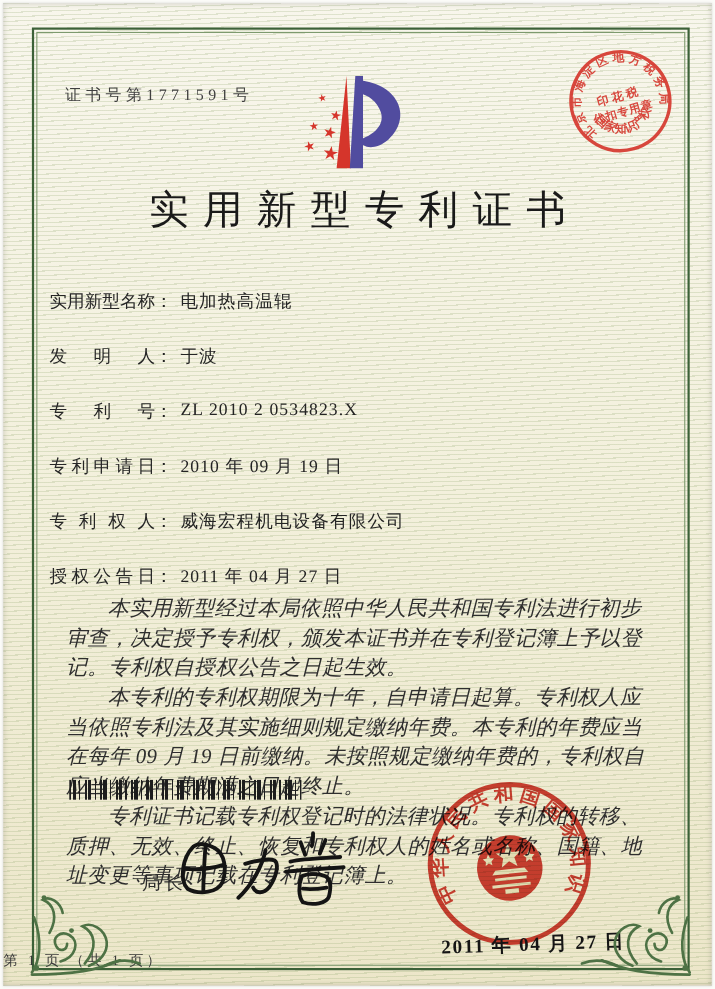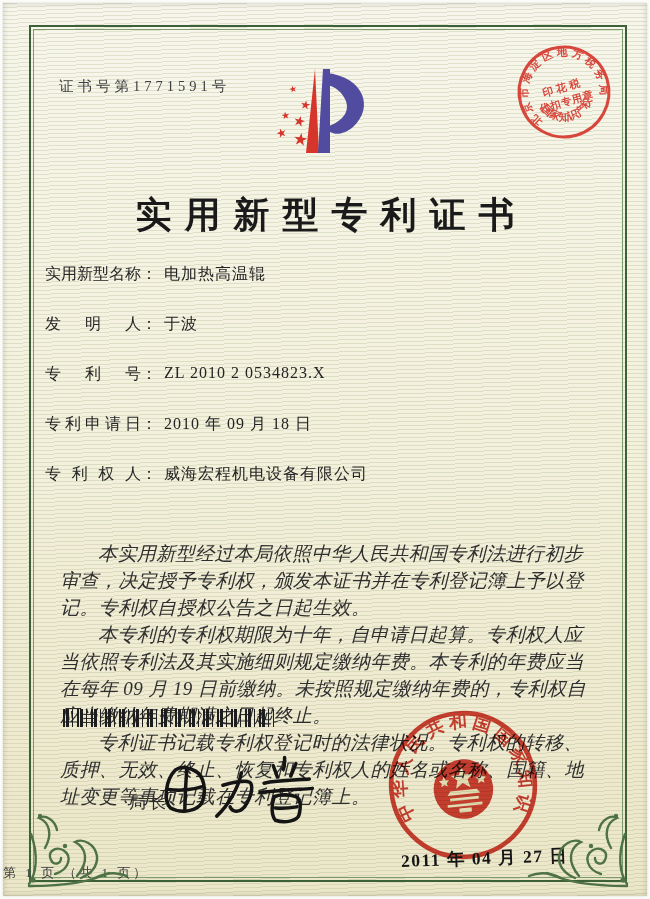--- a/index.html
+++ b/index.html
@@ -25,22 +25,22 @@
   .cert-no{
     position:absolute;left:56px;top:74px;font-size:14.5px;letter-spacing:4px;color:#3f3f3f;
   }
   
   .logo{position:absolute;left:266px;top:56px;width:118px;height:104px;}
   .logo .star{position:absolute;color:#d5352b;line-height:1;}
   
   .tax-stamp{position:absolute;left:512px;top:40px;width:98px;height:98px;transform:rotate(-16deg);opacity:.9;}
   
   .title{
-    position:absolute;left:0;right:0;top:188px;text-align:center;
-    font-size:36px;font-weight:700;letter-spacing:13px;color:#1a1a1a;text-indent:13px;
+    position:absolute;left:0;right:0;top:164px;text-align:center;
+    font-size:36px;font-weight:400;letter-spacing:13px;color:#1a1a1a;text-indent:13px;
   }
   
   .fields{position:absolute;left:42px;top:261px;right:55px;font-size:16px;color:#222;}
   .field-row{height:19px;margin-bottom:31px;white-space:nowrap;}
   .field-label{
     display:inline-block;width:96px;text-align:justify;text-align-last:justify;
     vertical-align:top;color:#262626;
   }
   .field-colon{display:inline-block;vertical-align:top;}
   .field-value{display:inline-block;padding-left:7px;vertical-align:top;letter-spacing:1px;color:#242424;}
@@ -117,24 +117,27 @@
     <div class="field-row">
       <span class="field-label">实用新型名称</span><span class="field-colon">：</span><span class="field-value">电加热高温辊</span>
     </div>
     <div class="field-row">
       <span class="field-label">发明人</span><span class="field-colon">：</span><span class="field-value">于波</span>
     </div>
     <div class="field-row">
       <span class="field-label">专利号</span><span class="field-colon">：</span><span class="field-value">ZL 2010 2 0534823.X</span>
     </div>
     <div class="field-row">
-      <span class="field-label">专利申请日</span><span class="field-colon">：</span><span class="field-value">2010 年 09 月 18 日</span>
+      <span class="field-label">专利申请日</span><span class="field-colon">：</span><span class="field-value">2010 年 09 月 19 日</span>
     </div>
     <div class="field-row">
       <span class="field-label">专利权人</span><span class="field-colon">：</span><span class="field-value">威海宏程机电设备有限公司</span>
+    </div>
+    <div class="field-row">
+      <span class="field-label">授权公告日</span><span class="field-colon">：</span><span class="field-value">2011 年 04 月 27 日</span>
     </div>
   </div>
 
   <div class="body-text">
     <p>本实用新型经过本局依照中华人民共和国专利法进行初步审查，决定授予专利权，颁发本证书并在专利登记簿上予以登记。专利权自授权公告之日起生效。</p>
     <p>本专利的专利权期限为十年，自申请日起算。专利权人应当依照专利法及其实施细则规定缴纳年费。本专利的年费应当在每年 09 月 19 日前缴纳。未按照规定缴纳年费的，专利权自应当缴纳年费期满之日起终止。</p>
     <p>专利证书记载专利权登记时的法律状况。专利权的转移、质押、无效、终止、恢复和专利权人的姓名或名称、国籍、地址变更等事项记载在专利登记簿上。</p>
   </div>
 
   <div class="barcode"></div>

